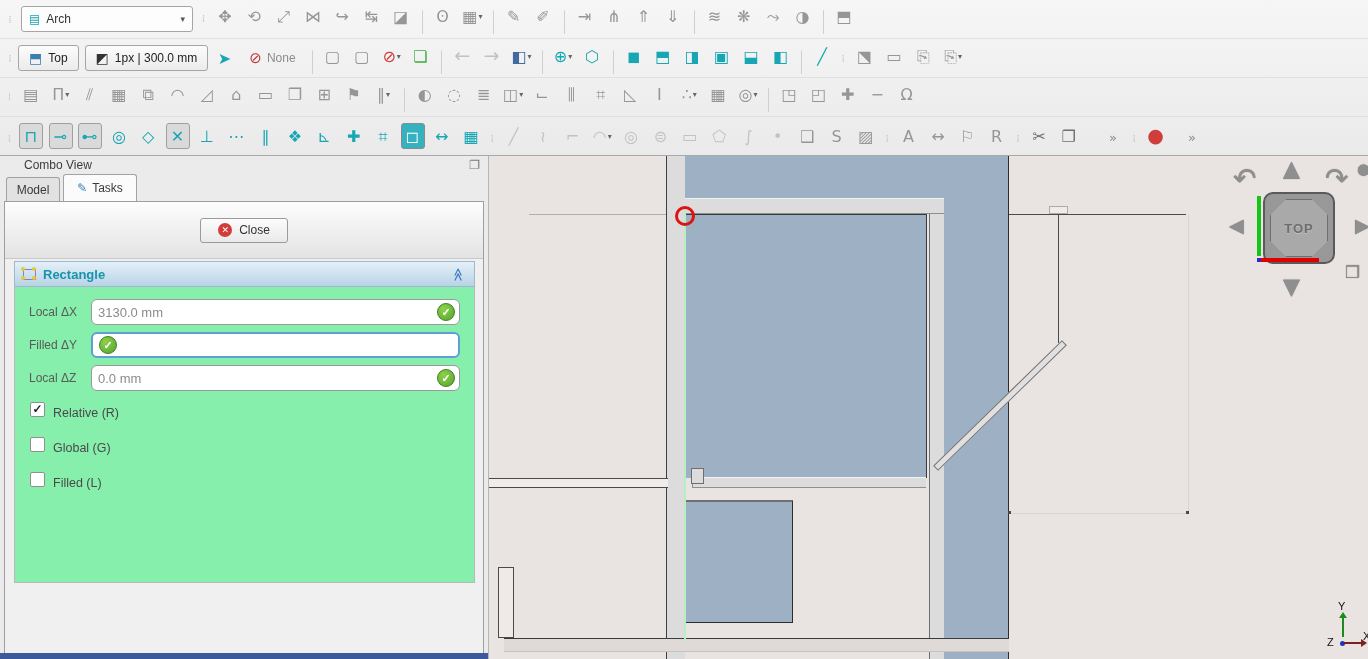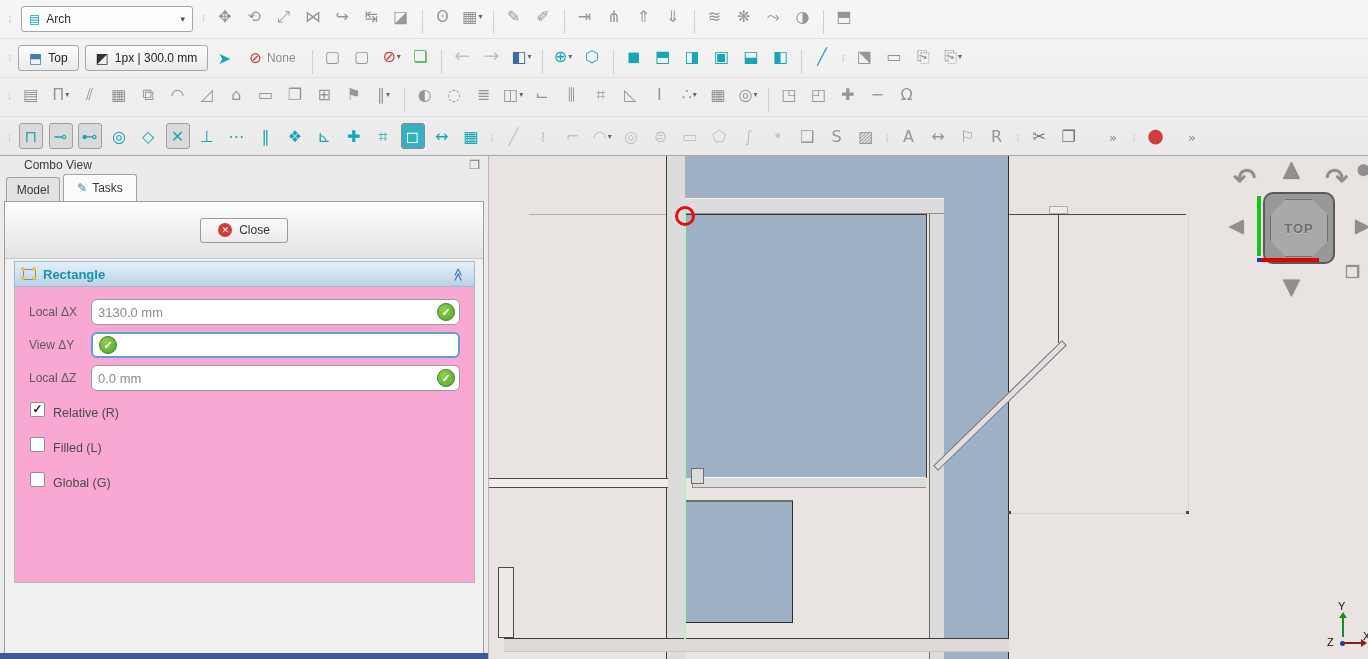--- a/index.html
+++ b/index.html
@@ -63,21 +63,21 @@
     display:inline-flex; align-items:center; justify-content:center; }
 
   #rect-panel { position:absolute; left:9px; top:59px; width:461px; }
   #rect-header { height:26px; display:flex; align-items:center; gap:7px; padding:0 8px;
     background:linear-gradient(#e3f0f9,#b9d3e6); border:1px solid #9fb9cc; }
   #rect-header .rico { position:relative; width:13px; height:11px; border:1.5px solid #8585b8; background:transparent; }
   #rect-header .rico::before { content:""; position:absolute; left:-3px; top:-3px; width:4px; height:4px;
     background:#e8c931; border-radius:50%; box-shadow:11px 0 0 #e8c931, 0 9px 0 #e8c931, 11px 9px 0 #e8c931; }
   #rect-title { font-weight:bold; font-size:13px; color:var(--header_teal_text); }
   #rect-header .collapse { margin-left:auto; color:#3a7abf; font-size:13px; transform:rotate(90deg); font-family:"DejaVu Sans",sans-serif; }
-  #rect-body { background:#f9a8d4; border:1px solid #b8b8b8; border-top:none; padding:12px 14px 10px 14px; height:296px; }
+  #rect-body { background:#86efac; border:1px solid #b8b8b8; border-top:none; padding:12px 14px 10px 14px; height:296px; }
 
   .frow-item { display:flex; align-items:center; margin-bottom:7px; }
   .flabel { width:62px; color:#5a5a5a; font-size:12px; }
   .finput { flex:1; height:26px; border:1px solid #9a9a9a; border-radius:6px; background:#fff;
     display:flex; align-items:center; padding:0 4px 0 6px; }
   .finput[data-focused="1"] { border:2px solid var(--focus_blue); }
   .fval { flex:1; color:#8b8b8b; font-size:13px; }
   .fcheck { width:18px; height:18px; border-radius:50%; border:1px solid #3c7f1f; color:#fff; font-size:11px;
     background:radial-gradient(circle at 35% 30%, #8ed04a, var(--valid_green)); display:inline-flex;
     align-items:center; justify-content:center; font-weight:bold; }
@@ -873,21 +873,21 @@
 
             <div class="frow-item" data-name="coordinate-field-row">
               <span class="flabel" data-name="field-label">Local ΔX</span>
               <span class="finput" data-name="coordinate-input">
                 <span class="fval" data-name="coordinate-value">3130.0 mm</span>
                 <span class="fcheck" data-name="valid-check-icon">✓</span>
               </span>
             </div>
 
             <div class="frow-item" data-name="coordinate-field-row">
-              <span class="flabel" data-name="field-label">View ΔY</span>
+              <span class="flabel" data-name="field-label">Filled ΔY</span>
               <span class="finput" data-name="coordinate-input" data-focused="1">
                 <span class="fcheck" data-name="valid-check-icon">✓</span>
               </span>
             </div>
 
             <div class="frow-item" data-name="coordinate-field-row">
               <span class="flabel" data-name="field-label">Local ΔZ</span>
               <span class="finput" data-name="coordinate-input">
                 <span class="fval" data-name="coordinate-value">0.0 mm</span>
                 <span class="fcheck" data-name="valid-check-icon">✓</span>
@@ -898,26 +898,26 @@
 
         <div data-name="option-checkboxes">
 
             <div class="cbrow" data-name="checkbox-row">
               <span class="cbbox" data-name="checkbox">✓</span>
               <span class="cblabel" data-name="checkbox-label">Relative (R)</span>
             </div>
 
             <div class="cbrow" data-name="checkbox-row">
               <span class="cbbox" data-name="checkbox"></span>
-              <span class="cblabel" data-name="checkbox-label">Filled (L)</span>
+              <span class="cblabel" data-name="checkbox-label">Global (G)</span>
             </div>
 
             <div class="cbrow" data-name="checkbox-row">
               <span class="cbbox" data-name="checkbox"></span>
-              <span class="cblabel" data-name="checkbox-label">Global (G)</span>
+              <span class="cblabel" data-name="checkbox-label">Filled (L)</span>
             </div>
 
           </div>
       </div>
     </div>
   </div>
 
   <div id="panel-bottom-strip" data-name="panel-bottom-strip"></div>
 </div>
 

